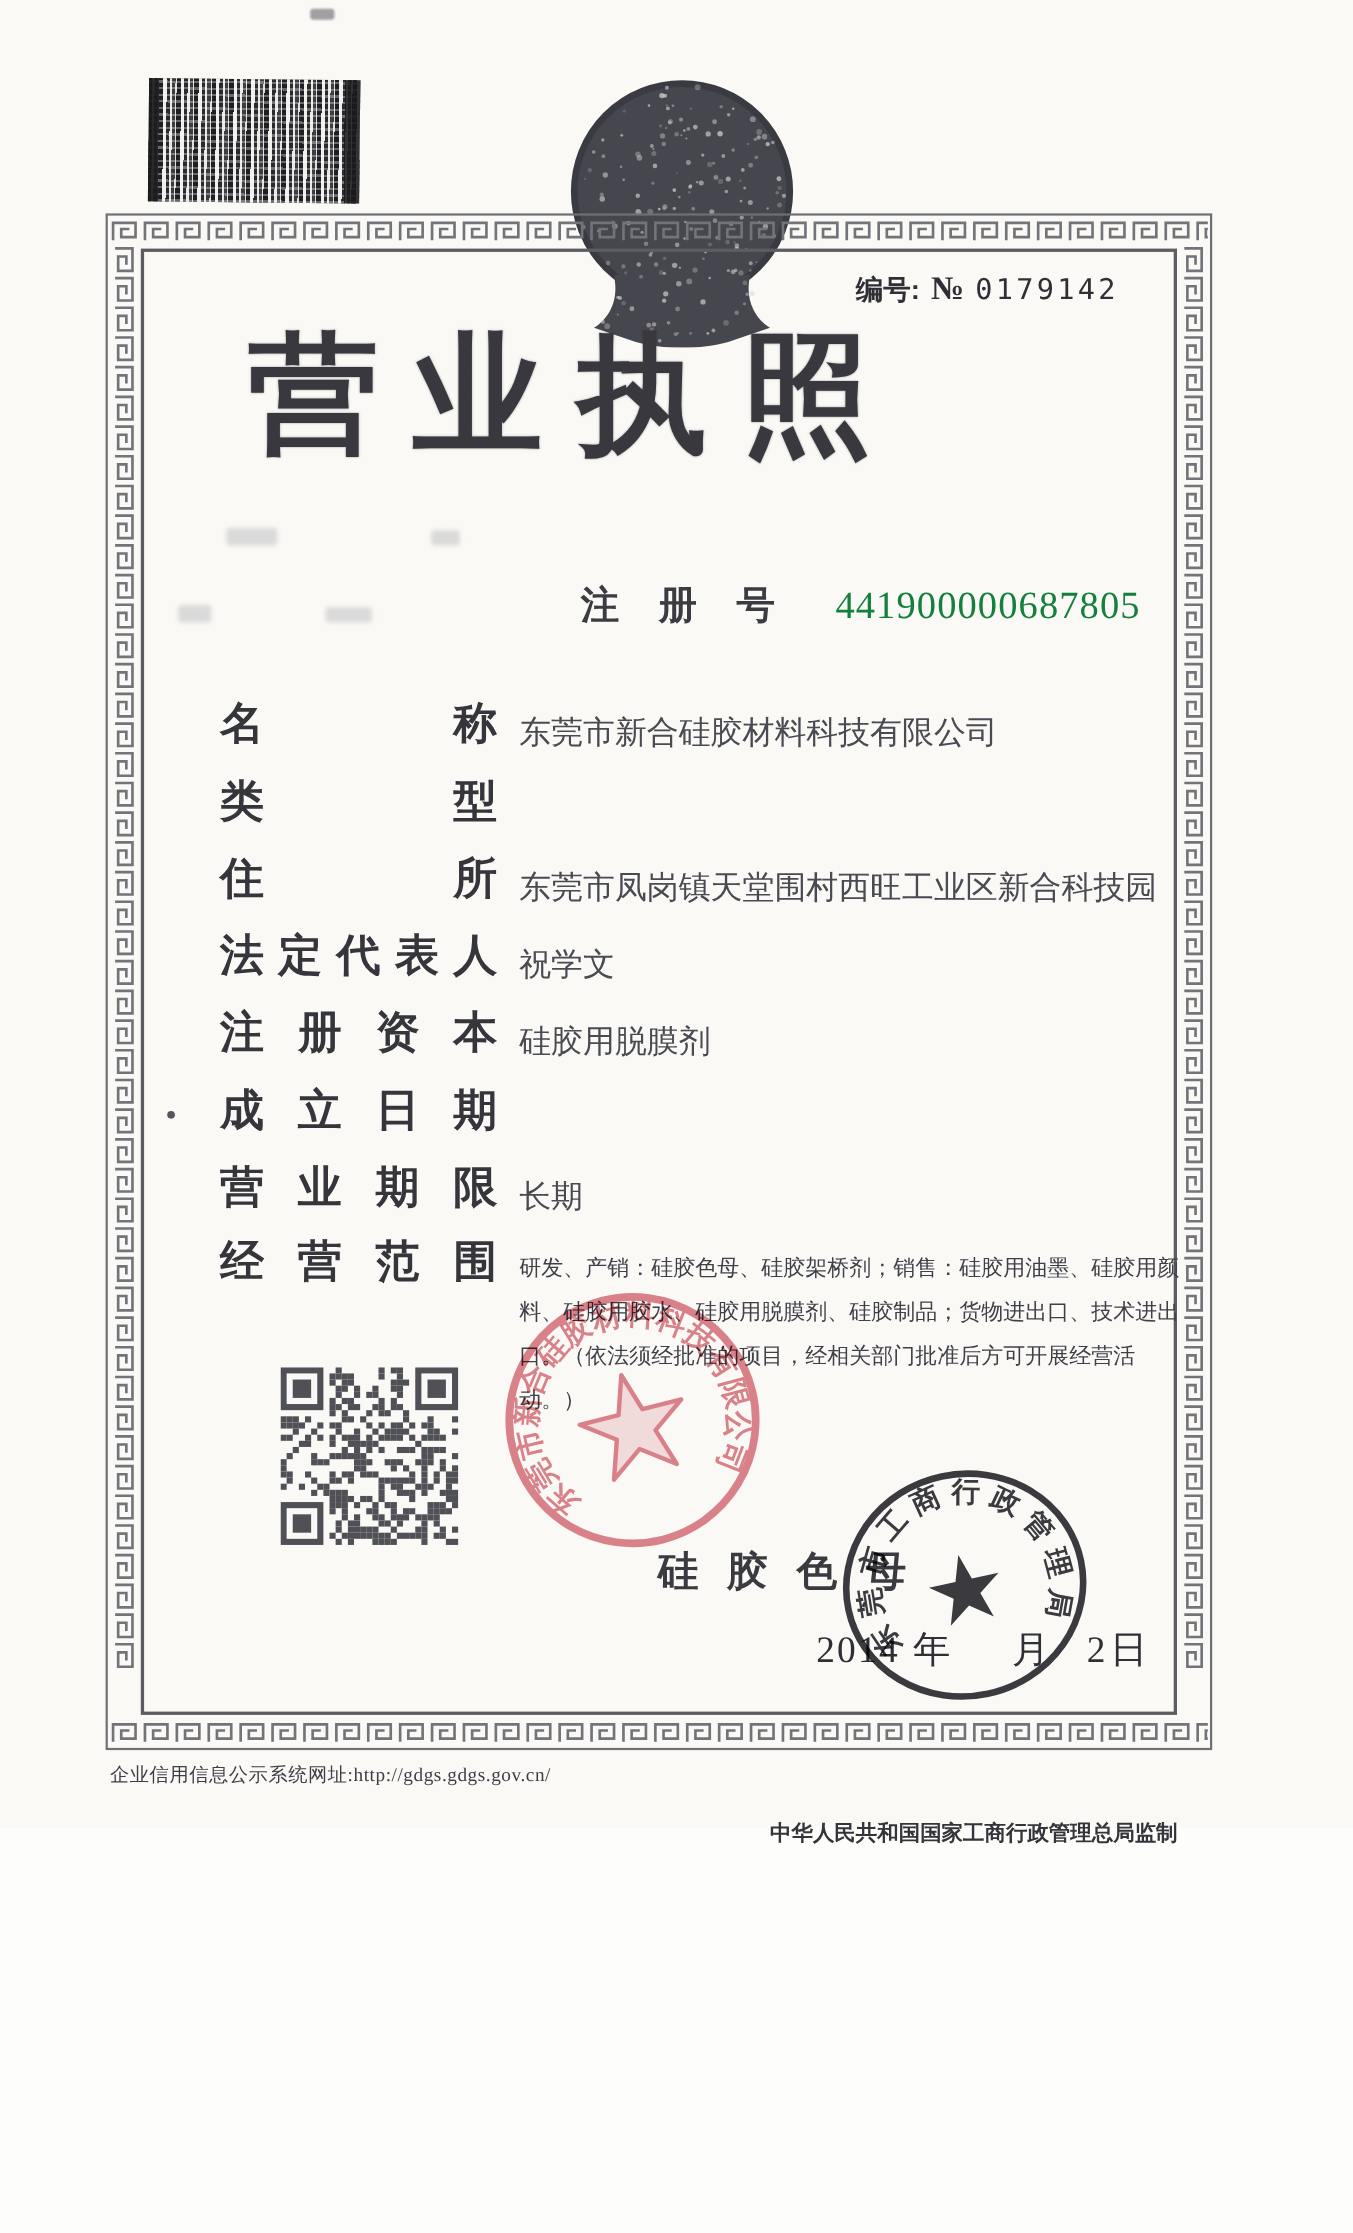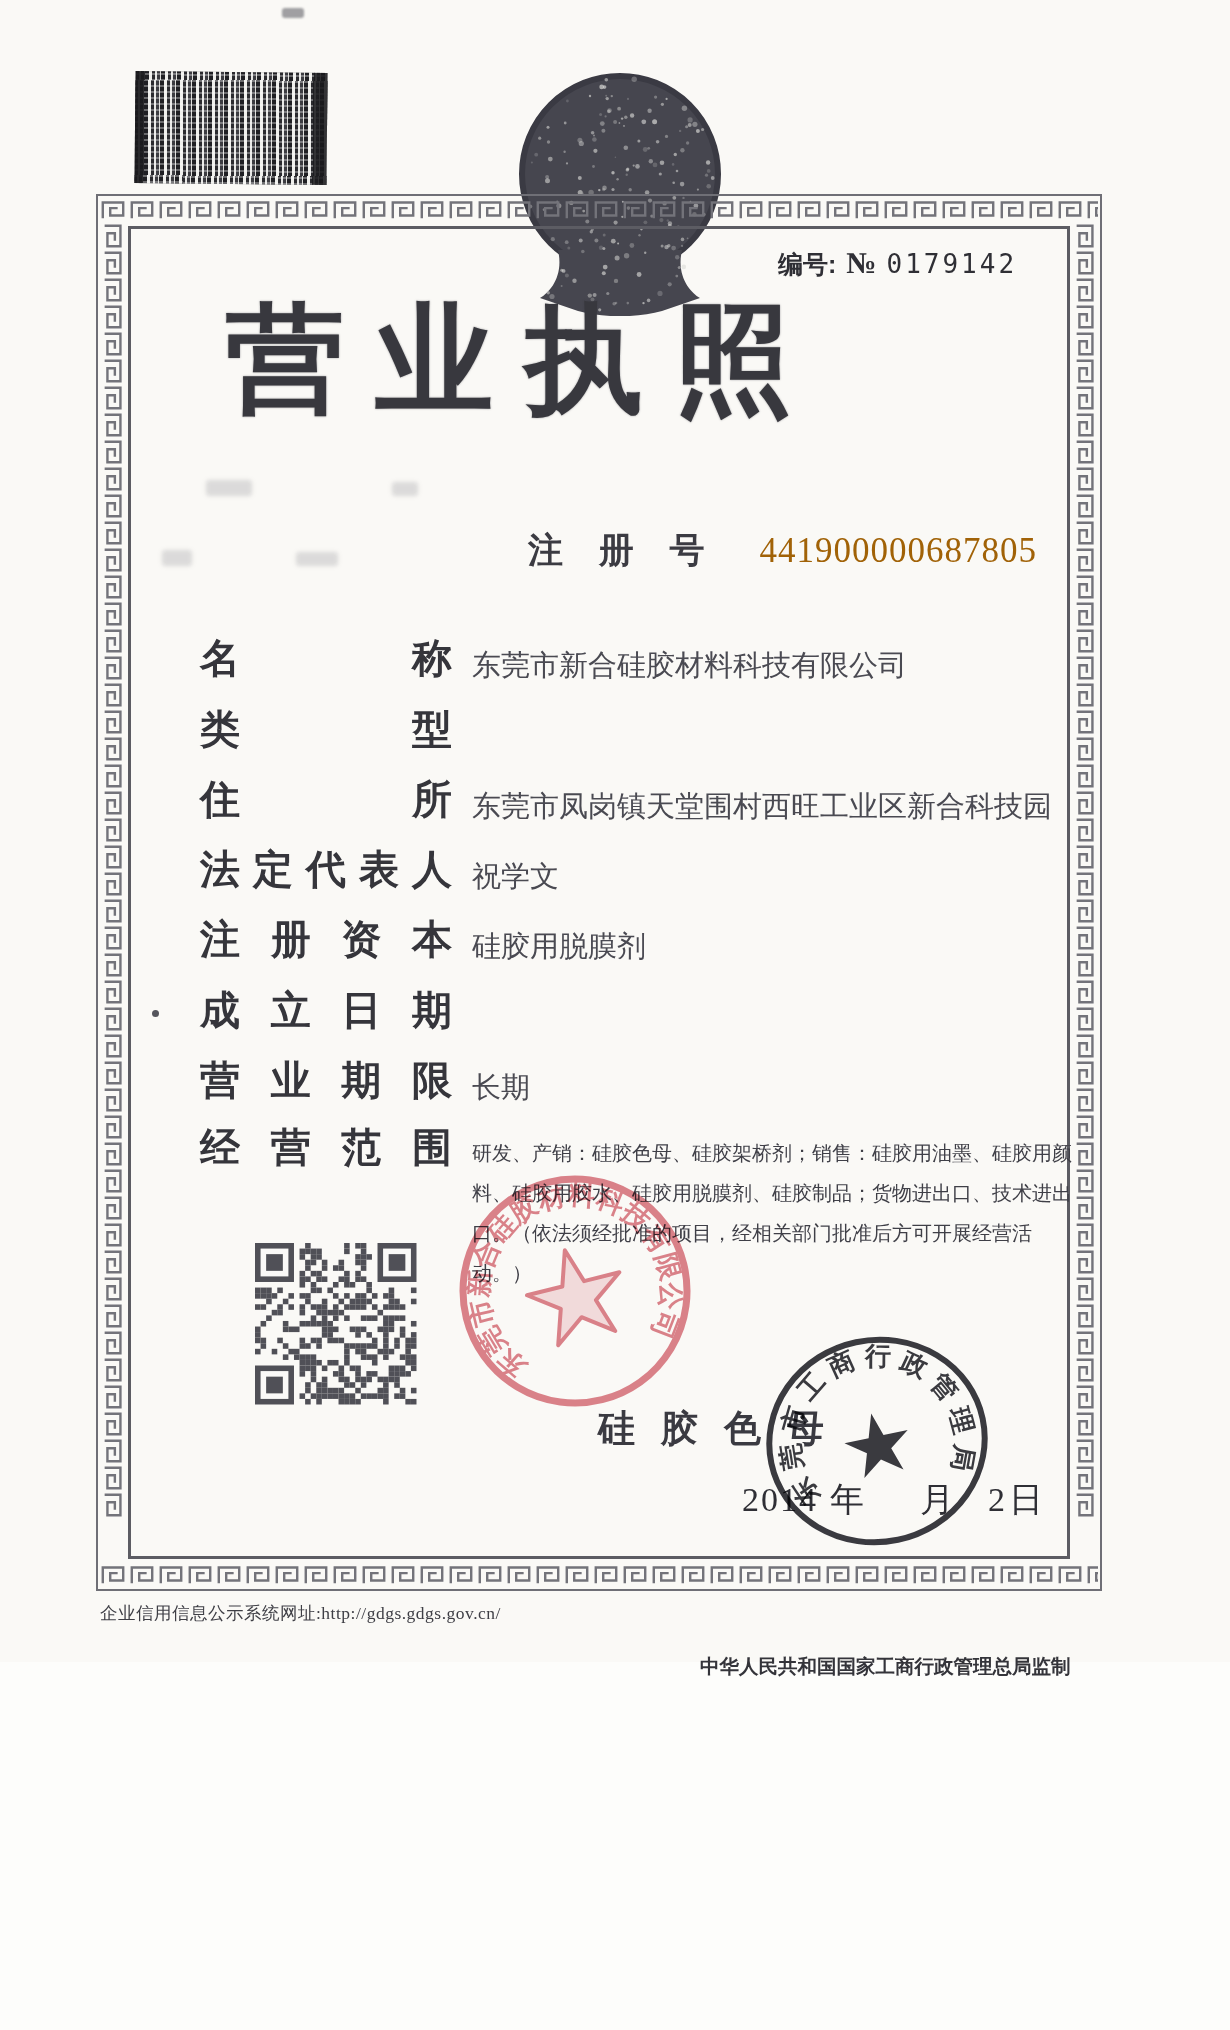--- a/index.html
+++ b/index.html
@@ -38,21 +38,21 @@
   .serial-number{font-family:"DejaVu Sans Mono","Liberation Mono",monospace;font-size:26px;letter-spacing:3px;}
 
   
   .title{position:absolute;left:226px;top:298px;width:566px;display:flex;justify-content:space-between;
          font-size:118px;line-height:1.05;font-weight:900;color:#38383e;
          text-shadow:0 0 2px rgba(62,62,70,.55);}
 
   
   .reg{position:absolute;left:528px;top:527px;display:flex;align-items:baseline;gap:42px;color:#3b3b42;}
   .reg-label{font-size:35px;letter-spacing:13px;font-weight:600;}
-  .reg-number{font-size:35px;font-family:"Liberation Serif","DejaVu Serif",serif;letter-spacing:1px;color:#a16207;}
+  .reg-number{font-size:35px;font-family:"Liberation Serif","DejaVu Serif",serif;letter-spacing:1px;color:#15803d;}
 
   
   .row{position:absolute;left:200px;width:872px;height:62px;}
   .row-label{position:absolute;left:0;top:0;width:252px;display:flex;justify-content:space-between;
              font-size:40px;font-weight:700;color:#35353b;line-height:1.1;}
   .row-value{position:absolute;left:272px;top:10px;width:604px;font-size:29px;color:#4a4a52;
              font-family:Liberation Sans, sans-serif;white-space:nowrap;}
   .row-value.scope{top:8px;font-size:20px;line-height:40px;white-space:normal;color:#3f3f47;}
 
   .qr{position:absolute;left:255px;top:1243px;width:162px;height:162px;opacity:.92;}

